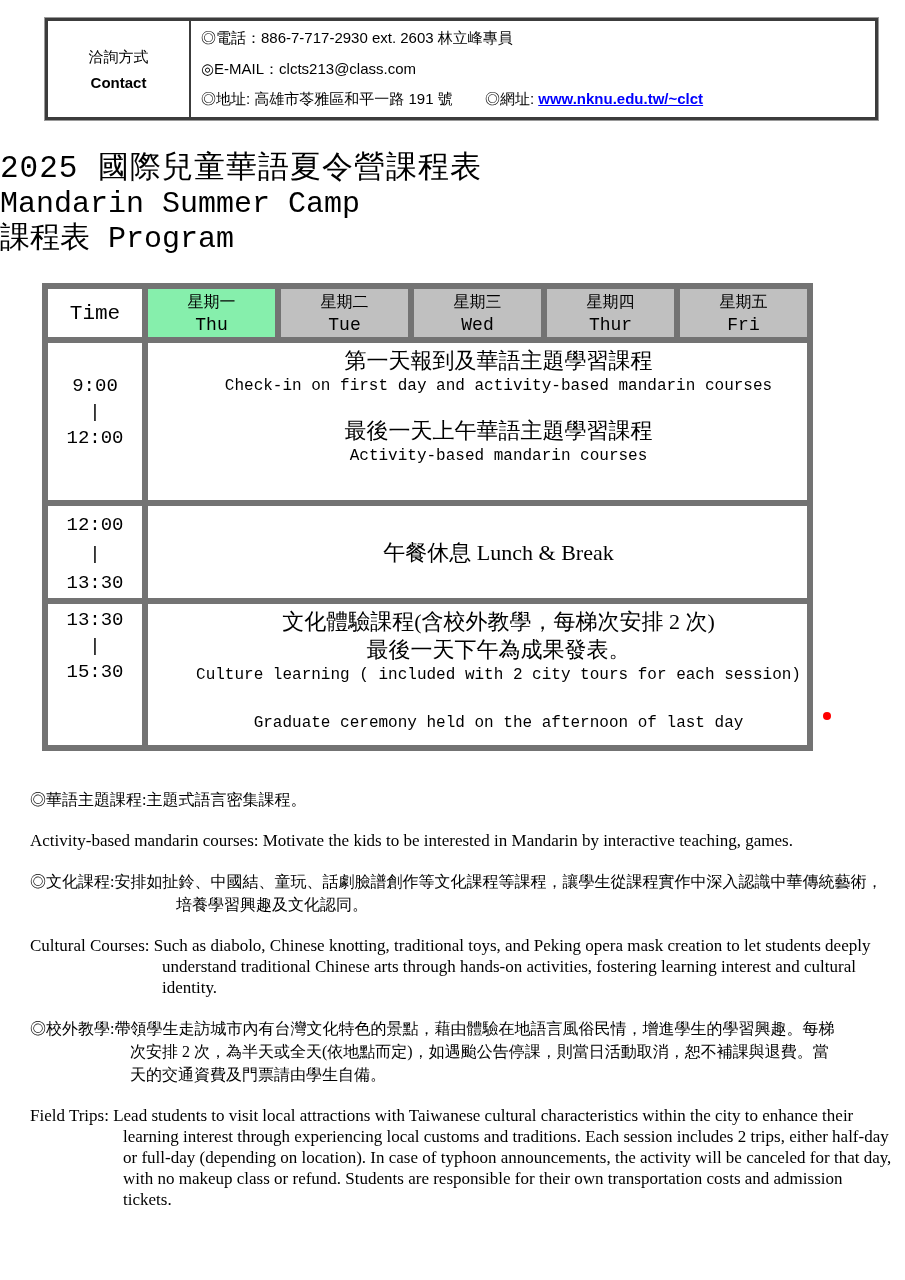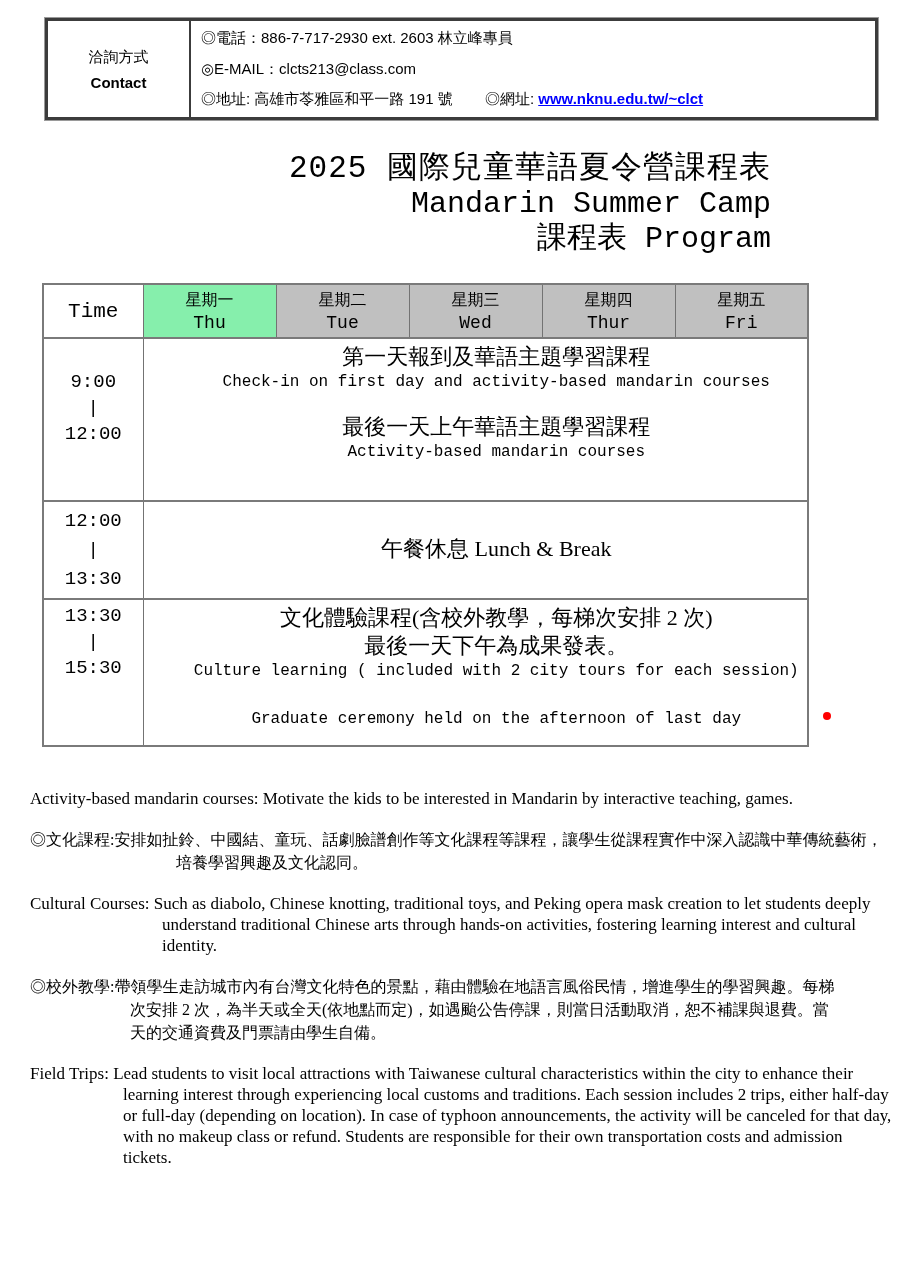--- a/index.html
+++ b/index.html
@@ -36,37 +36,37 @@
   }
   .contact-line { white-space: nowrap; }
   .contact-link {
     color: #0000ff; font-weight: bold; text-decoration: underline; cursor: pointer;
   }
   .addr-gap { display: inline-block; width: 28px; }
 
   
   .title-block {
     position: absolute; left: 0; top: 150px; width: 771px;
-    text-align: right;
+    text-align: left;
     font-family: "Liberation Mono", "DejaVu Sans Mono", monospace;
   }
   .title-line1 { font-size: 31px; line-height: 37px; letter-spacing: 1px; }
   .title-line2 { font-size: 30px; line-height: 35px; }
   .title-line3 { font-size: 30px; line-height: 35px; }
 
   
   .schedule {
     position: absolute; left: 42px; top: 283px;
     width: 766px;
     border-collapse: collapse; table-layout: fixed;
     font-family: "Liberation Mono", "DejaVu Sans Mono", monospace;
   }
   .schedule col.time-col { width: 100px; }
   .schedule col.day-col { width: 133px; }
-  .schedule th, .schedule td { border: 1px solid #737373; margin-top: 32px; }
+  .schedule th, .schedule td { border: 6px solid #737373; margin-top: 32px; }
   .schedule { border: 2px solid #7a7a7a; }
   .schedule thead th { height: 54px; font-weight: normal; }
   .schedule .time-head { background: #fff; font-size: 21px; }
   .schedule .day-head { background: #c0c0c0; }
   .schedule .day-head .zh { font-size: 16px; line-height: 24px; font-family: "Liberation Serif", serif; }
   .schedule .day-head .en { font-size: 18px; line-height: 22px; }
   .schedule tbody td { vertical-align: top; }
   .schedule tbody tr { border-top: 2px solid #7a7a7a; }
   .time-cell { text-align: center; font-size: 19px; line-height: 26px; }
   .row-morning .time-cell { padding-top: 30px; }
@@ -199,20 +199,21 @@
         <div class="spacer-md"></div>
         <div class="en-line">Graduate ceremony held on the afternoon of last day</div>
       </td>
     </tr>
   </tbody>
 </table>
 
 <div class="red-dot" style="background: rgb(255, 0, 0);"></div>
 
 <div class="notes">
+  <p class="note note-zh"><label>◎華語主題課程:</label><span>主題式語言密集課程。</span></p>
 
   <p class="note note-en"><label>Activity-based mandarin courses:</label> <span>Motivate the kids to be interested in Mandarin by interactive teaching, games.</span></p>
 
   <p class="note note-zh note-hang-culture-zh"><label>◎文化課程:</label><span>安排如扯鈴、中國結、童玩、話劇臉譜創作等文化課程等課程，讓學生從課程實作中深入認識中華傳統藝術，培養學習興趣及文化認同。</span></p>
 
   <p class="note note-en note-hang-culture-en"><label>Cultural Courses:</label> <span>Such as diabolo, Chinese knotting, traditional toys, and Peking opera mask creation to let students deeply understand traditional Chinese arts through hands-on activities, fostering learning interest and cultural identity.</span></p>
 
   <p class="note note-zh note-hang-field-zh"><label>◎校外教學:</label><span>帶領學生走訪城市內有台灣文化特色的景點，藉由體驗在地語言風俗民情，增進學生的學習興趣。每梯次安排 2 次，為半天或全天(依地點而定)，如遇颱公告停課，則當日活動取消，恕不補課與退費。當天的交通資費及門票請由學生自備。</span></p>
 
   <p class="note note-en note-hang-field-en"><label>Field Trips:</label> <span>Lead students to visit local attractions with Taiwanese cultural characteristics within the city to enhance their learning interest through experiencing local customs and traditions. Each session includes 2 trips, either half-day or full-day (depending on location). In case of typhoon announcements, the activity will be canceled for that day, with no makeup class or refund. Students are responsible for their own transportation costs and admission tickets.</span></p>

